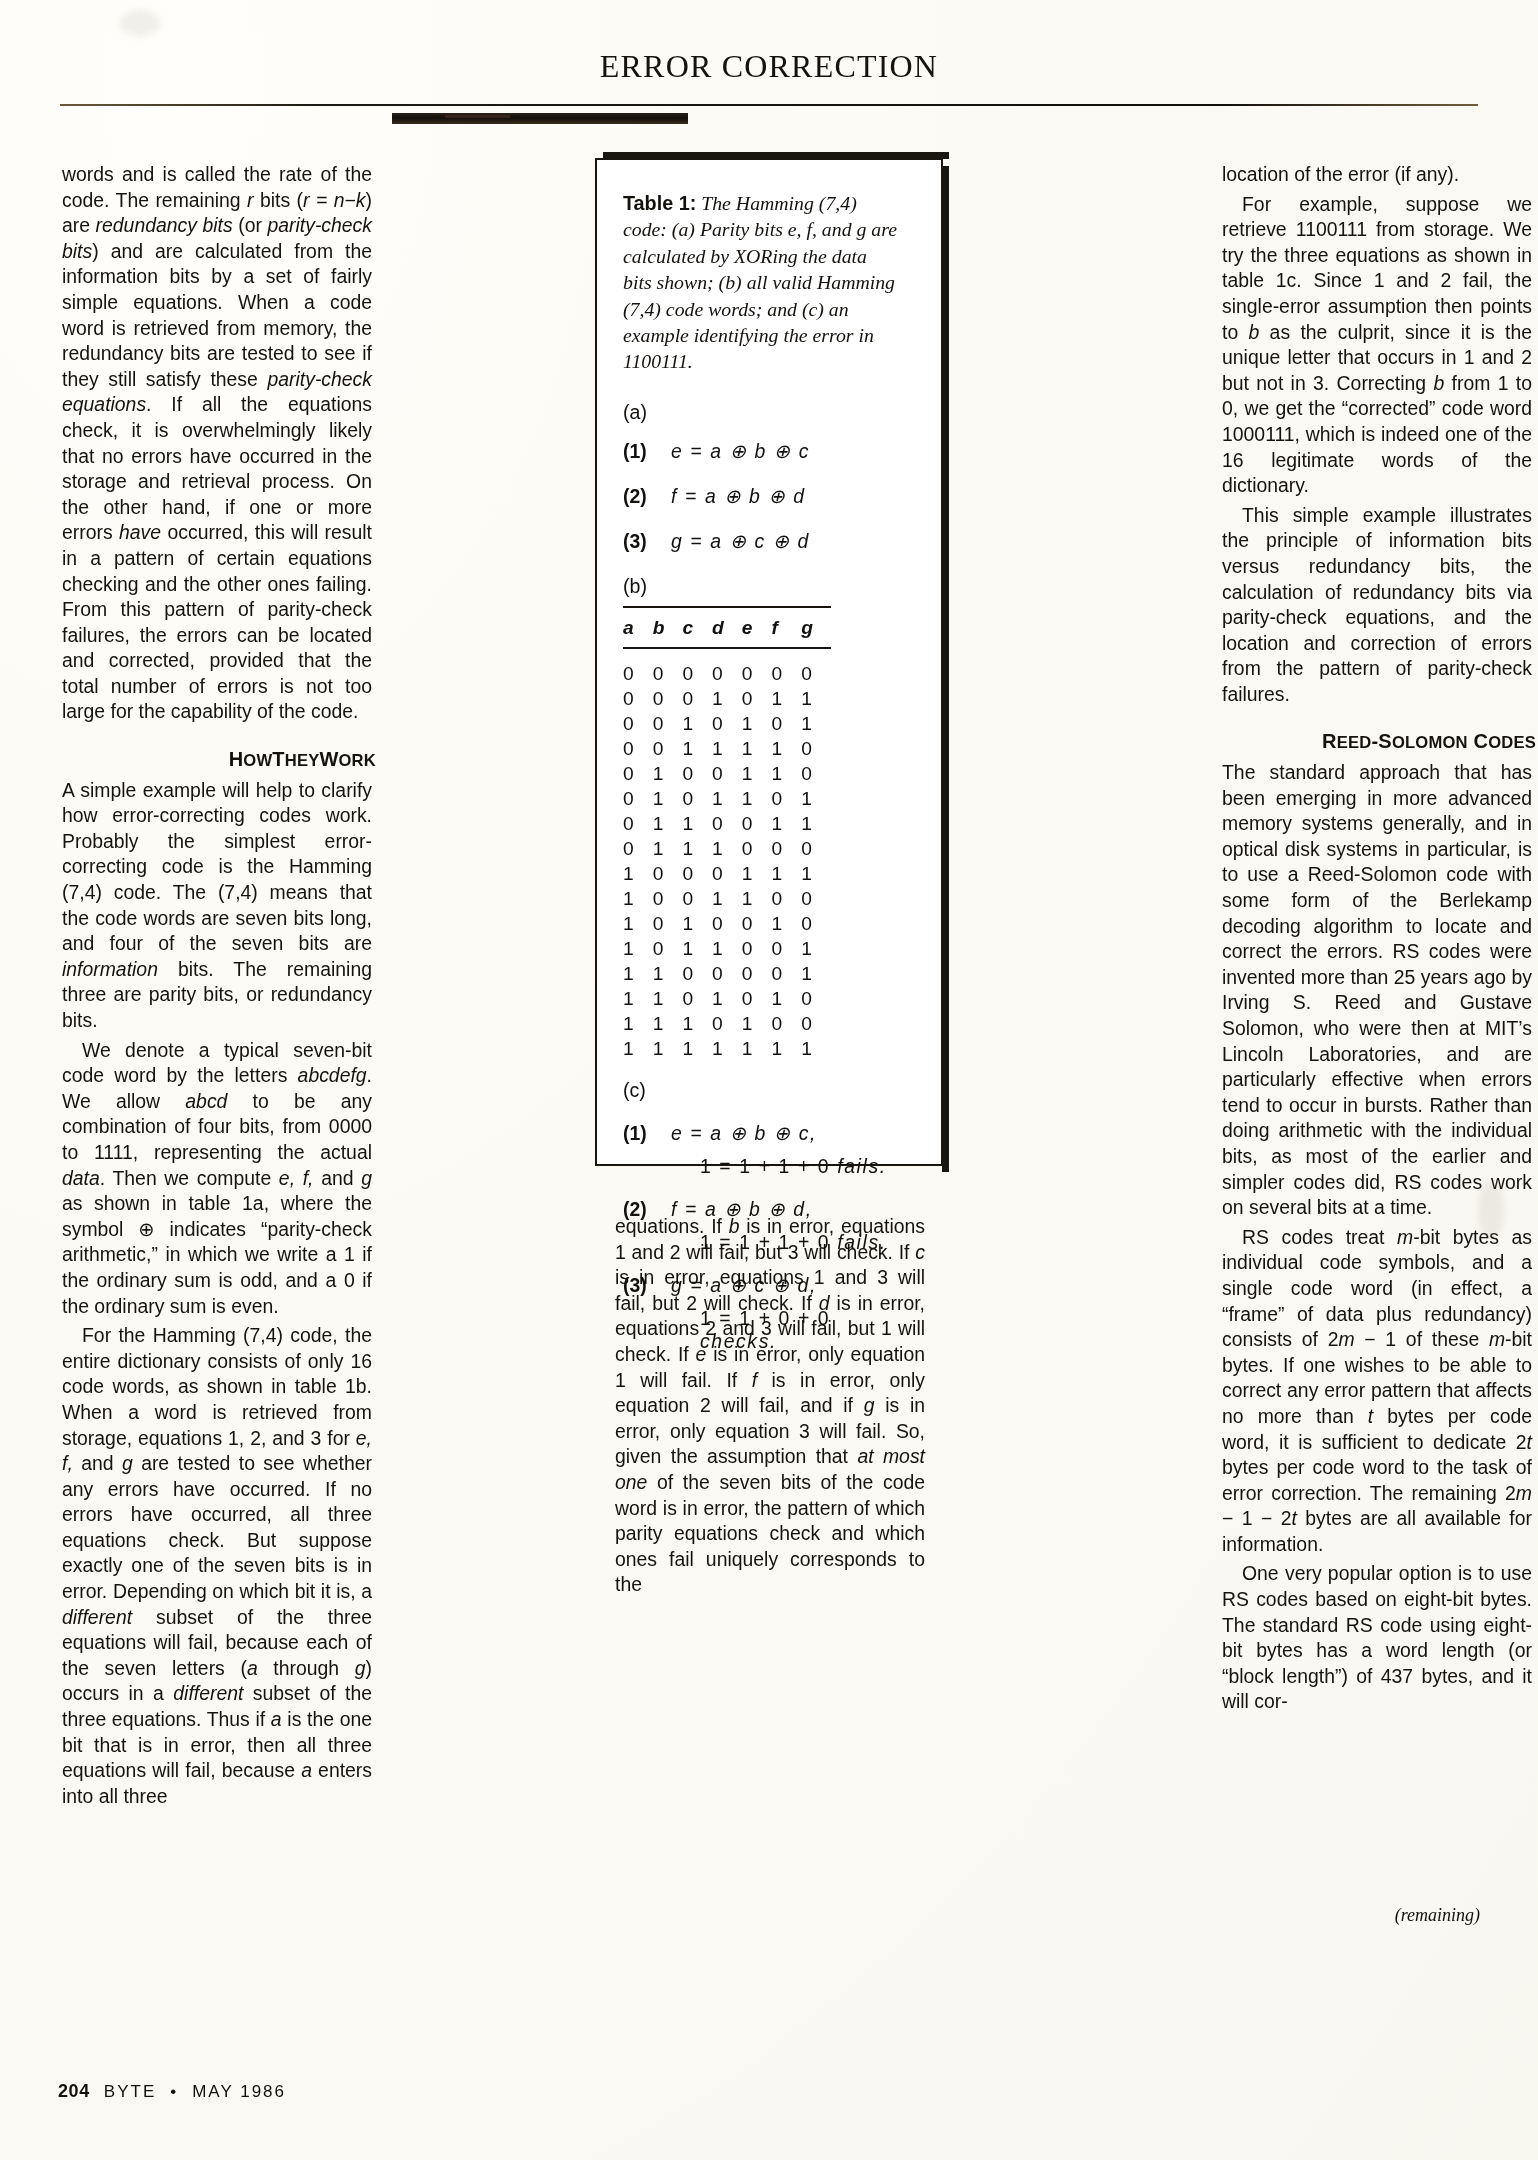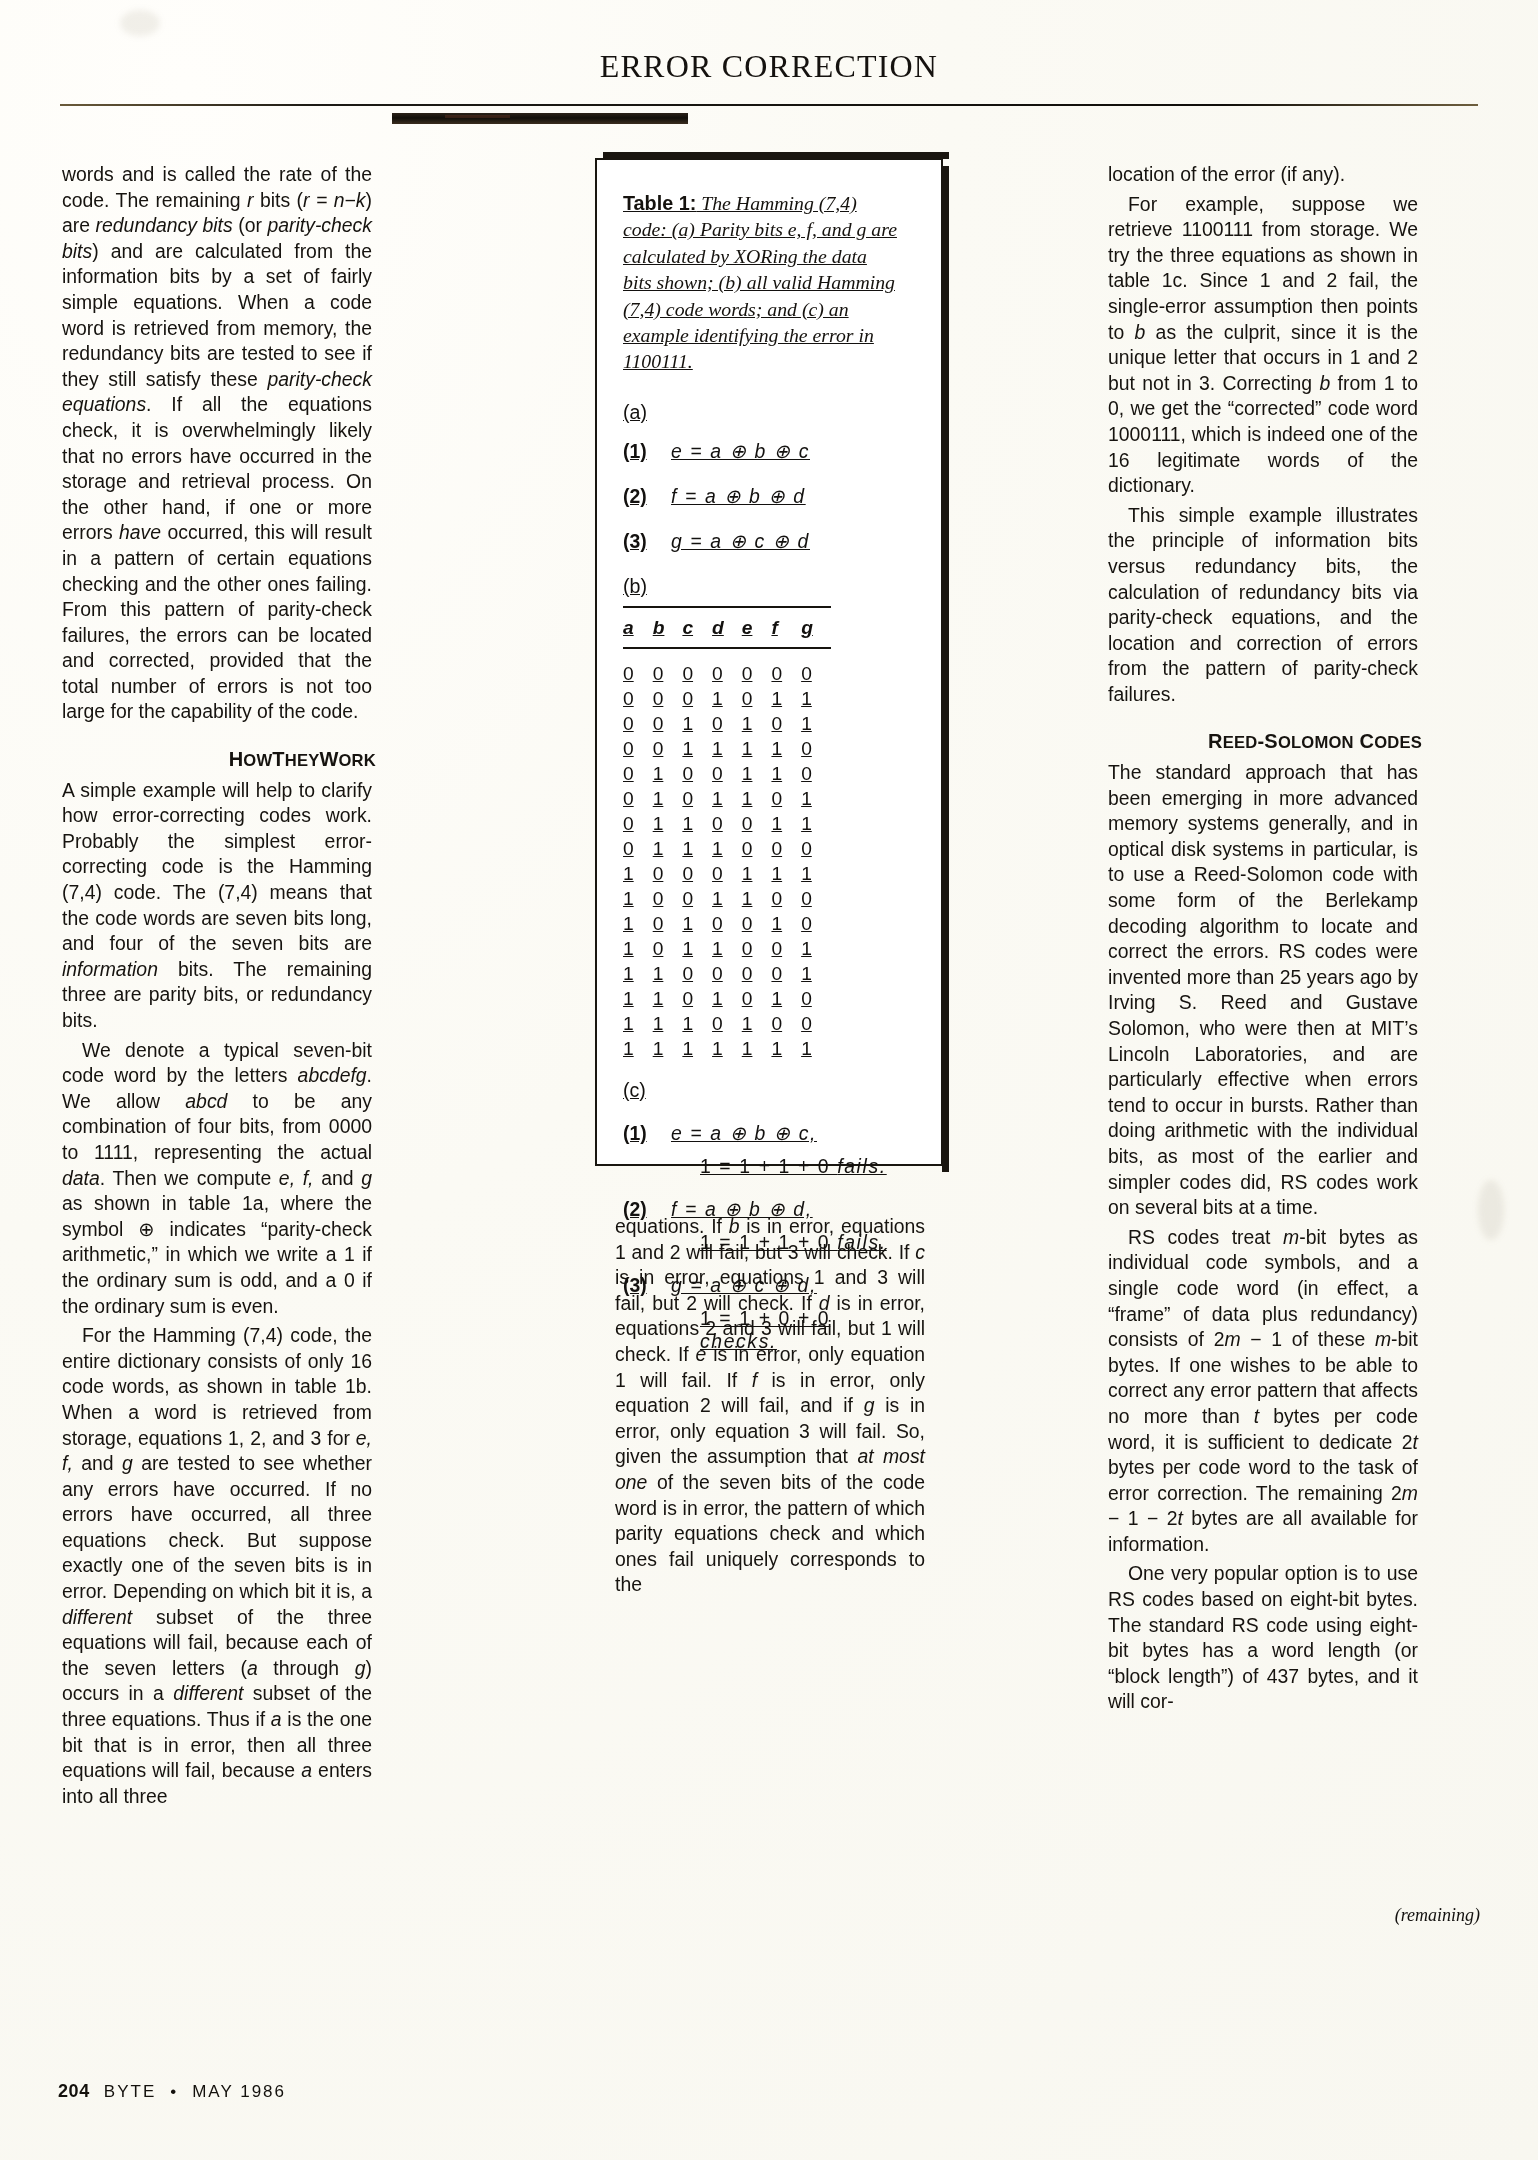--- a/index.html
+++ b/index.html
@@ -74,21 +74,21 @@
     font-family: "Liberation Sans", sans-serif;
     font-size: 19.4px;
     line-height: 25.6px;
     color: #16130f;
     text-align: justify;
     -webkit-hyphens: none;
     hyphens: none;
   }
   .col1 { left: 0; }
   .col2 { left: 553px; }
-  .col3 { left: 1046px; }
+  .col3 { left: 1160px; }
 
   .col p { margin: 4px; text-indent: 20px; }
   .col p.noindent { text-indent: 0; }
   .col p + p { margin-top: 0; }
 
   i, .it { font-style: italic; }
 
   h3.sub {
     font-family: "Liberation Sans", sans-serif;
     font-weight: bold;
@@ -124,21 +124,20 @@
     position: absolute;
     top: 6px; bottom: -8px; right: -8px;
     width: 7px;
     background: #1a1610;
   }
   .tb-inner {
     position: absolute;
     inset: 0;
     padding: 30px 42px 0 26px;
     box-sizing: border-box;
-    text-decoration: underline;
   }
   .tb-caption {
     font-family: "Liberation Serif", serif;
     font-size: 19.8px;
     line-height: 26.4px;
     font-style: italic;
     color: #15120e;
   }
   .tb-caption .lead { font-family: "Liberation Sans", sans-serif; font-style: normal; font-weight: bold; }
   .tb-label {

